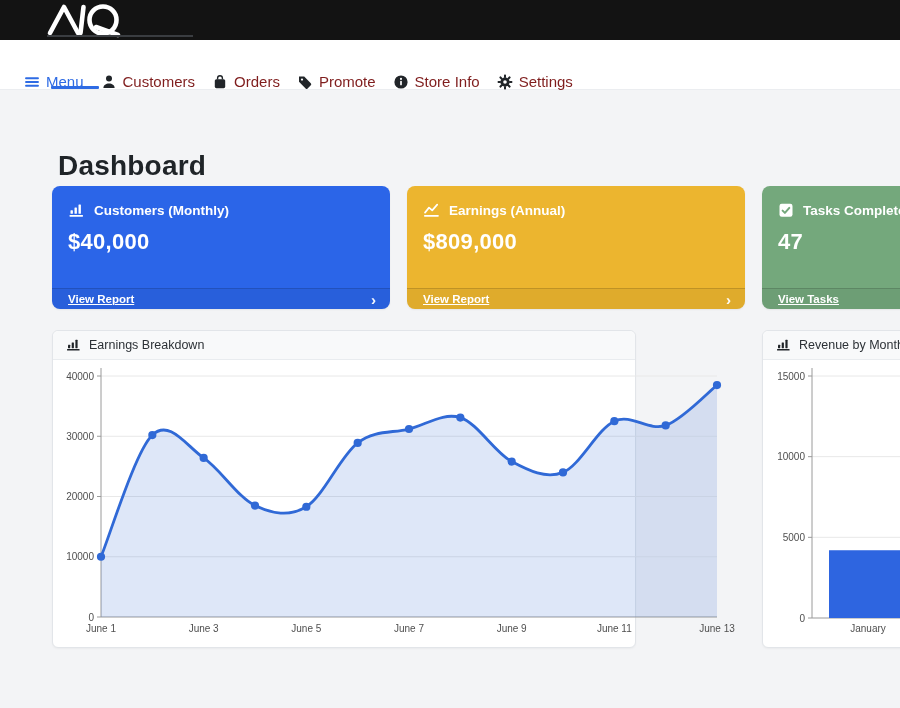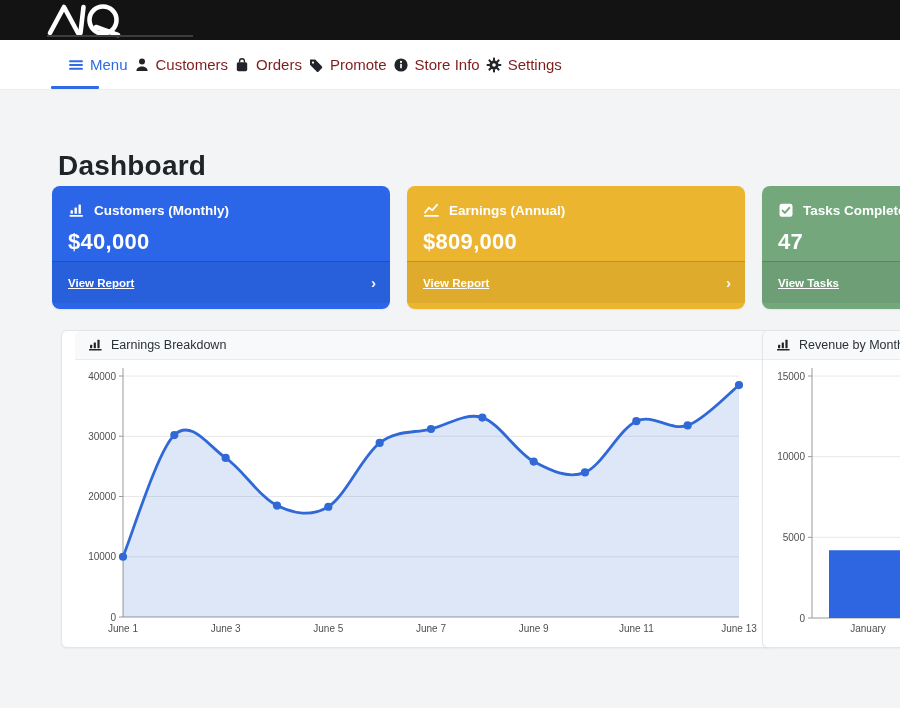--- a/index.html
+++ b/index.html
@@ -5,42 +5,42 @@
   html,body{margin:0;padding:0;background:#fff;}
   #app{position:relative;width:900px;height:708px;overflow:hidden;background:#f3f4f6;
        font-family:"Liberation Sans",sans-serif;-webkit-font-smoothing:antialiased;}
   
   .topbar{position:absolute;top:0;left:0;width:900px;height:40px;background:#131313;}
   .logo{position:absolute;left:45px;top:2px;}
   .logo-underline{position:absolute;left:47px;top:35px;width:146px;height:2px;background:#3a3d41;}
   
   .navbar{position:absolute;top:40px;left:0;width:900px;height:50px;background:#ffffff;
           border-bottom:1px solid #ebedf0;box-sizing:border-box;}
-  .nav-items{display:flex;align-items:center;height:100%;padding-left:68px;gap:6px;}
+  .nav-items{display:flex;align-items:center;height:100%;padding-left:24px;gap:17px;margin-top:17px;}
   .nav-item{display:flex;align-items:center;gap:6px;font-size:15px;color:#7f1d1d;cursor:pointer;white-space:nowrap;}
   .nav-item.active{color:#2e6be4;}
   .menu-underline{position:absolute;left:51px;top:86px;width:48px;height:2.5px;background:#2e6be4;border-radius:1px;}
   
   .page-title{position:absolute;left:52px;top:144px;margin:6px;font-size:28px;font-weight:700;color:#1f2428;letter-spacing:.2px;}
   
   .stat-card{position:absolute;top:186px;width:338px;height:123px;border-radius:8px;color:#fff;overflow:hidden;
              box-shadow:0 1px 2px rgba(0,0,0,.06);}
   .stat-card.c1{left:52px;}
   .stat-card.c2{left:407px;}
   .stat-card.c3{left:762px;}
   .stat-head{display:flex;align-items:center;gap:9px;padding:16px 16px 0;font-size:13.5px;font-weight:700;}
   .stat-value{padding:11px 16px 0;font-size:22px;font-weight:700;letter-spacing:.3px;}
-  .stat-footer{position:absolute;bottom:6px;left:0;right:0;height:42px;background:rgba(0,0,0,.055);
+  .stat-footer{position:absolute;bottom:0;left:0;right:0;height:21px;background:rgba(0,0,0,.055);
                border-top:1px solid rgba(0,0,0,.14);display:flex;align-items:center;padding:0 14px 0 16px;box-sizing:border-box;cursor:pointer;}
   .stat-link{font-size:11.5px;font-weight:700;color:#fff;text-decoration:underline;}
   .stat-chevron{margin-left:auto;font-size:15px;font-weight:700;line-height:1;opacity:.95;}
   
   .chart-card{position:absolute;top:330px;height:318px;background:#fff;border:1px solid #e2e5e9;border-radius:6px;
               box-sizing:border-box;box-shadow:0 1px 2px rgba(0,0,0,.04);}
-  .chart-card.line{left:61px;width:711px;padding-left:13px;}
+  .chart-card.line{left:52px;width:584px;}
   .chart-card.bar{left:762px;width:338px;}
   .chart-header{height:28px;background:#f8f9fa;border-bottom:1px solid #e9ecef;border-radius:6px 6px 0 0;
                 display:flex;align-items:center;gap:8px;padding:0 13px;font-size:12.5px;color:#2c3136;}
   svg.chart{display:block;}
   svg.chart text{font-family:"Liberation Sans",sans-serif;font-size:10px;fill:#4f4f4f;}
   .icon{display:inline-flex;flex:none;}
 </style>
 </head>
 <body>
 

